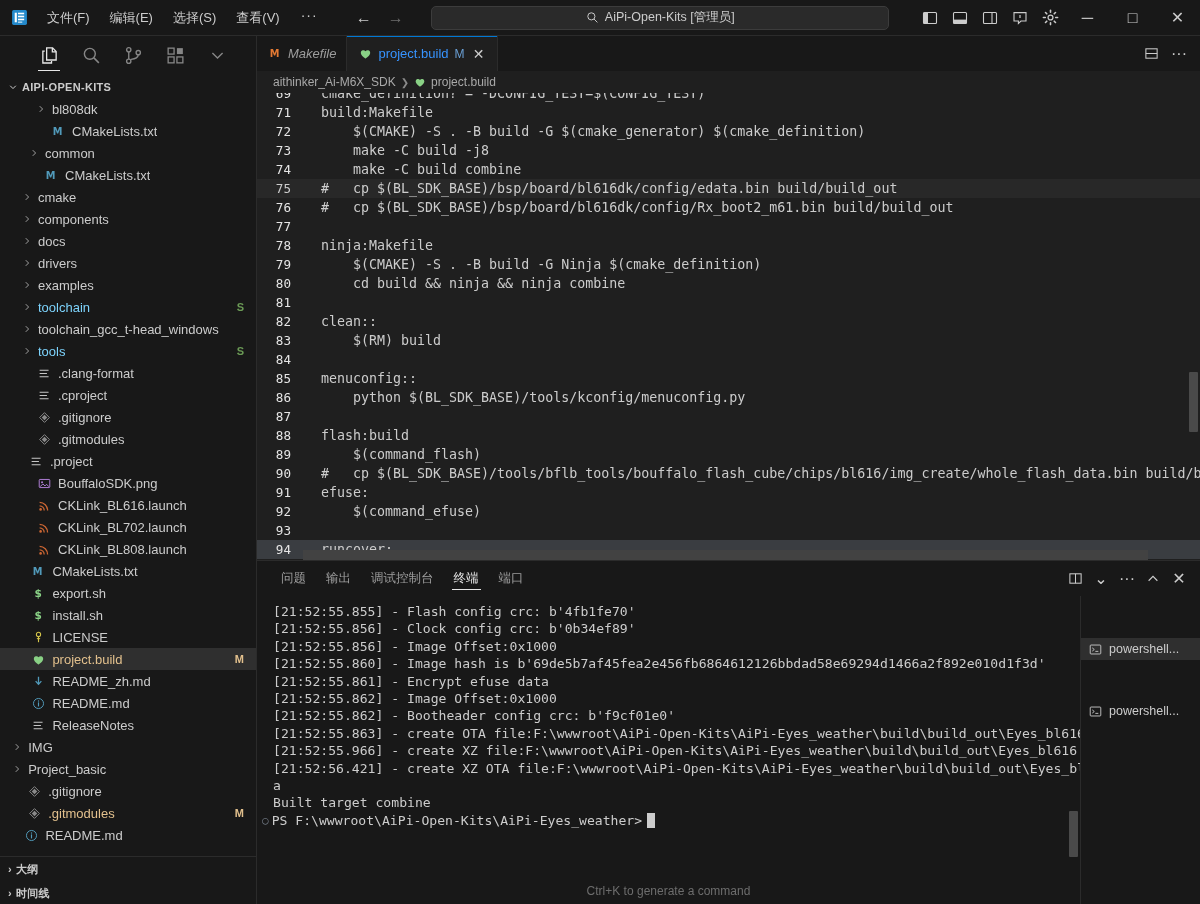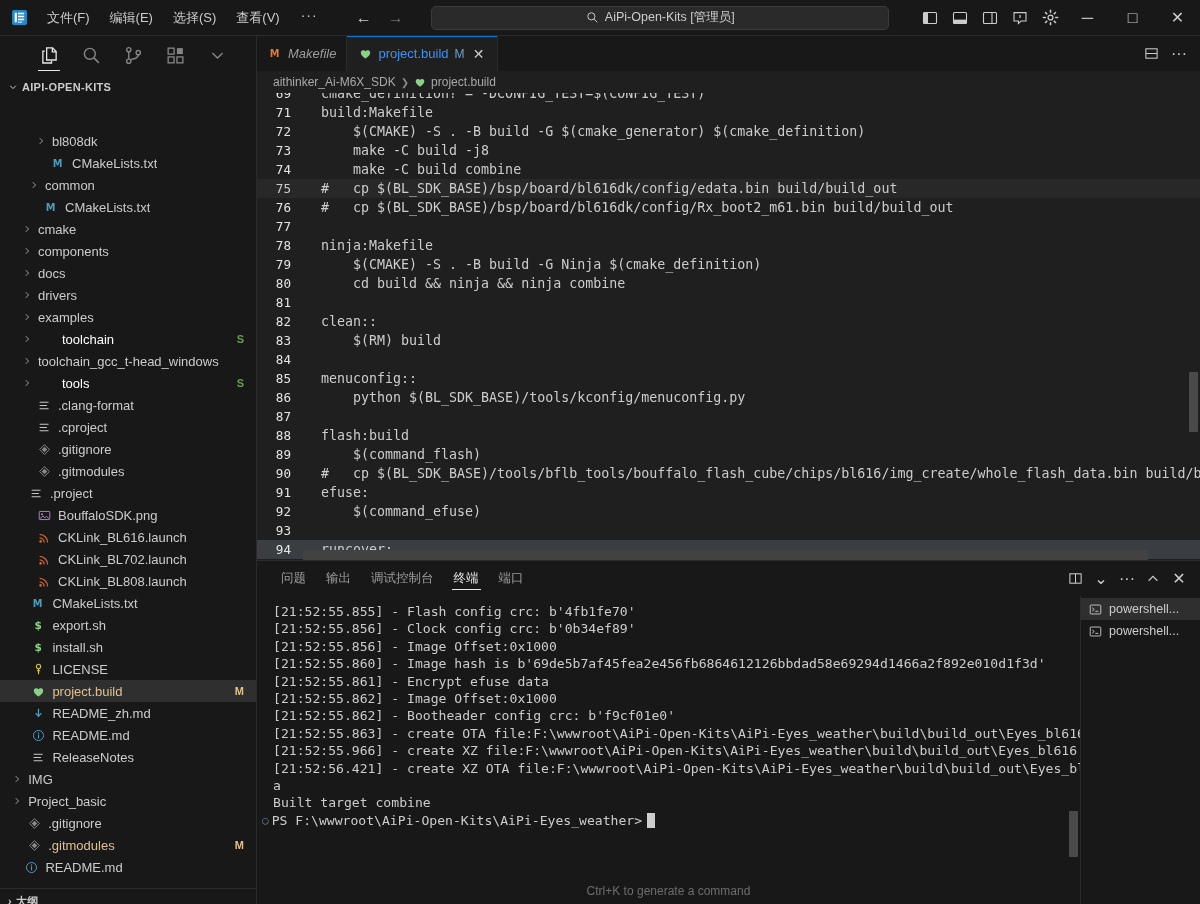--- a/index.html
+++ b/index.html
@@ -77,21 +77,21 @@
     position: relative; padding-right: 12px;
   }
   .row.selected { background: #2f2f2f; }
   .row .twisty { width: 16px; text-align: center; font-size: 10px; color: #a0a0a0; flex: 0 0 16px; }
   .row .ficon { width: 20px; flex: 0 0 20px; text-align: center; font-size: 12px; line-height: 1; }
   .row .lbl { overflow: hidden; text-overflow: ellipsis; }
   .row .badge { margin-left: auto; font-size: 11px; font-weight: bold; padding-left: 8px; }
   .mod { color: #e2c08d; }
   .sub { color: #6a9955; }
   .row.modified .lbl { color: #e2c08d; }
-  .row.submod .lbl { color: #ffffff; margin-left: 24px; }
+  .row.submod .lbl { color: #7dd3fc; }
   .bottom-sections { border-top: 1px solid #2b2b2b; }
 
   
   .main { flex: 1; display: flex; flex-direction: column; min-width: 0; background: #1f1f1f; }
 
   .tabsbar { height: 35px; flex: 0 0 35px; display: flex; background: #181818; align-items: stretch; }
   .tab {
     display: flex; align-items: center; gap: 6px; padding: 0 10px 0 12px;
     font-size: 13px; color: #9d9d9d; background: #181818;
     border-right: 1px solid #2b2b2b; position: relative; cursor: default; min-width: 0;
@@ -168,21 +168,21 @@
   .term-hint {
     position: absolute; left: 0; right: 0; bottom: 6px; text-align: center;
     font-size: 12px; color: #6d6d6d; font-family: "Liberation Sans", sans-serif;
   }
   .termlist {
     width: 120px; flex: 0 0 120px; background: #181818;
     border-left: 1px solid #2b2b2b; padding-top: 2px;
   }
   .tl-item {
     height: 22px; display: flex; align-items: center; gap: 6px; padding: 0 6px;
-    font-size: 12.5px; color: #cccccc; cursor: default;
+    font-size: 12.5px; color: #cccccc; cursor: default; margin-top: 40px;
   }
   .tl-item.selected { background: #2f2f2f; }
   .tl-item .tl-ico { flex: 0 0 16px; display:flex; align-items:center; justify-content:center; }
   svg { display: block; }
 </style>
 </head>
 <body>
 
 <div class="app">
 
@@ -319,21 +319,21 @@
       <div class="tree">
         <div class="section-head">
           <span class="twisty">
             <svg width="10" height="10" viewBox="0 0 16 16">
                 <polyline points="3.5,6 8,10.5 12.5,6" fill="none" stroke="#cccccc" stroke-width="1.6"></polyline>
               </svg>
           </span>
           <span>AIPI-OPEN-KITS</span>
         </div>
         <div id="file-rows">
-            <div class="row" style="padding-left: 36px; margin-top: 32px;">
+            <div class="row" style="padding-left: 36px;">
               <span class="twisty">
                 <svg width="10" height="10" viewBox="0 0 16 16">
                   <polyline points="6,3.5 10.5,8 6,12.5" fill="none" stroke="#a0a0a0" stroke-width="1.6"></polyline>
                 </svg>
               </span>
               <span class="lbl">bl808dk</span>
             </div>
             <div class="row" style="padding-left: 36px;">
               <span class="twisty"></span>
               <span class="ficon">

